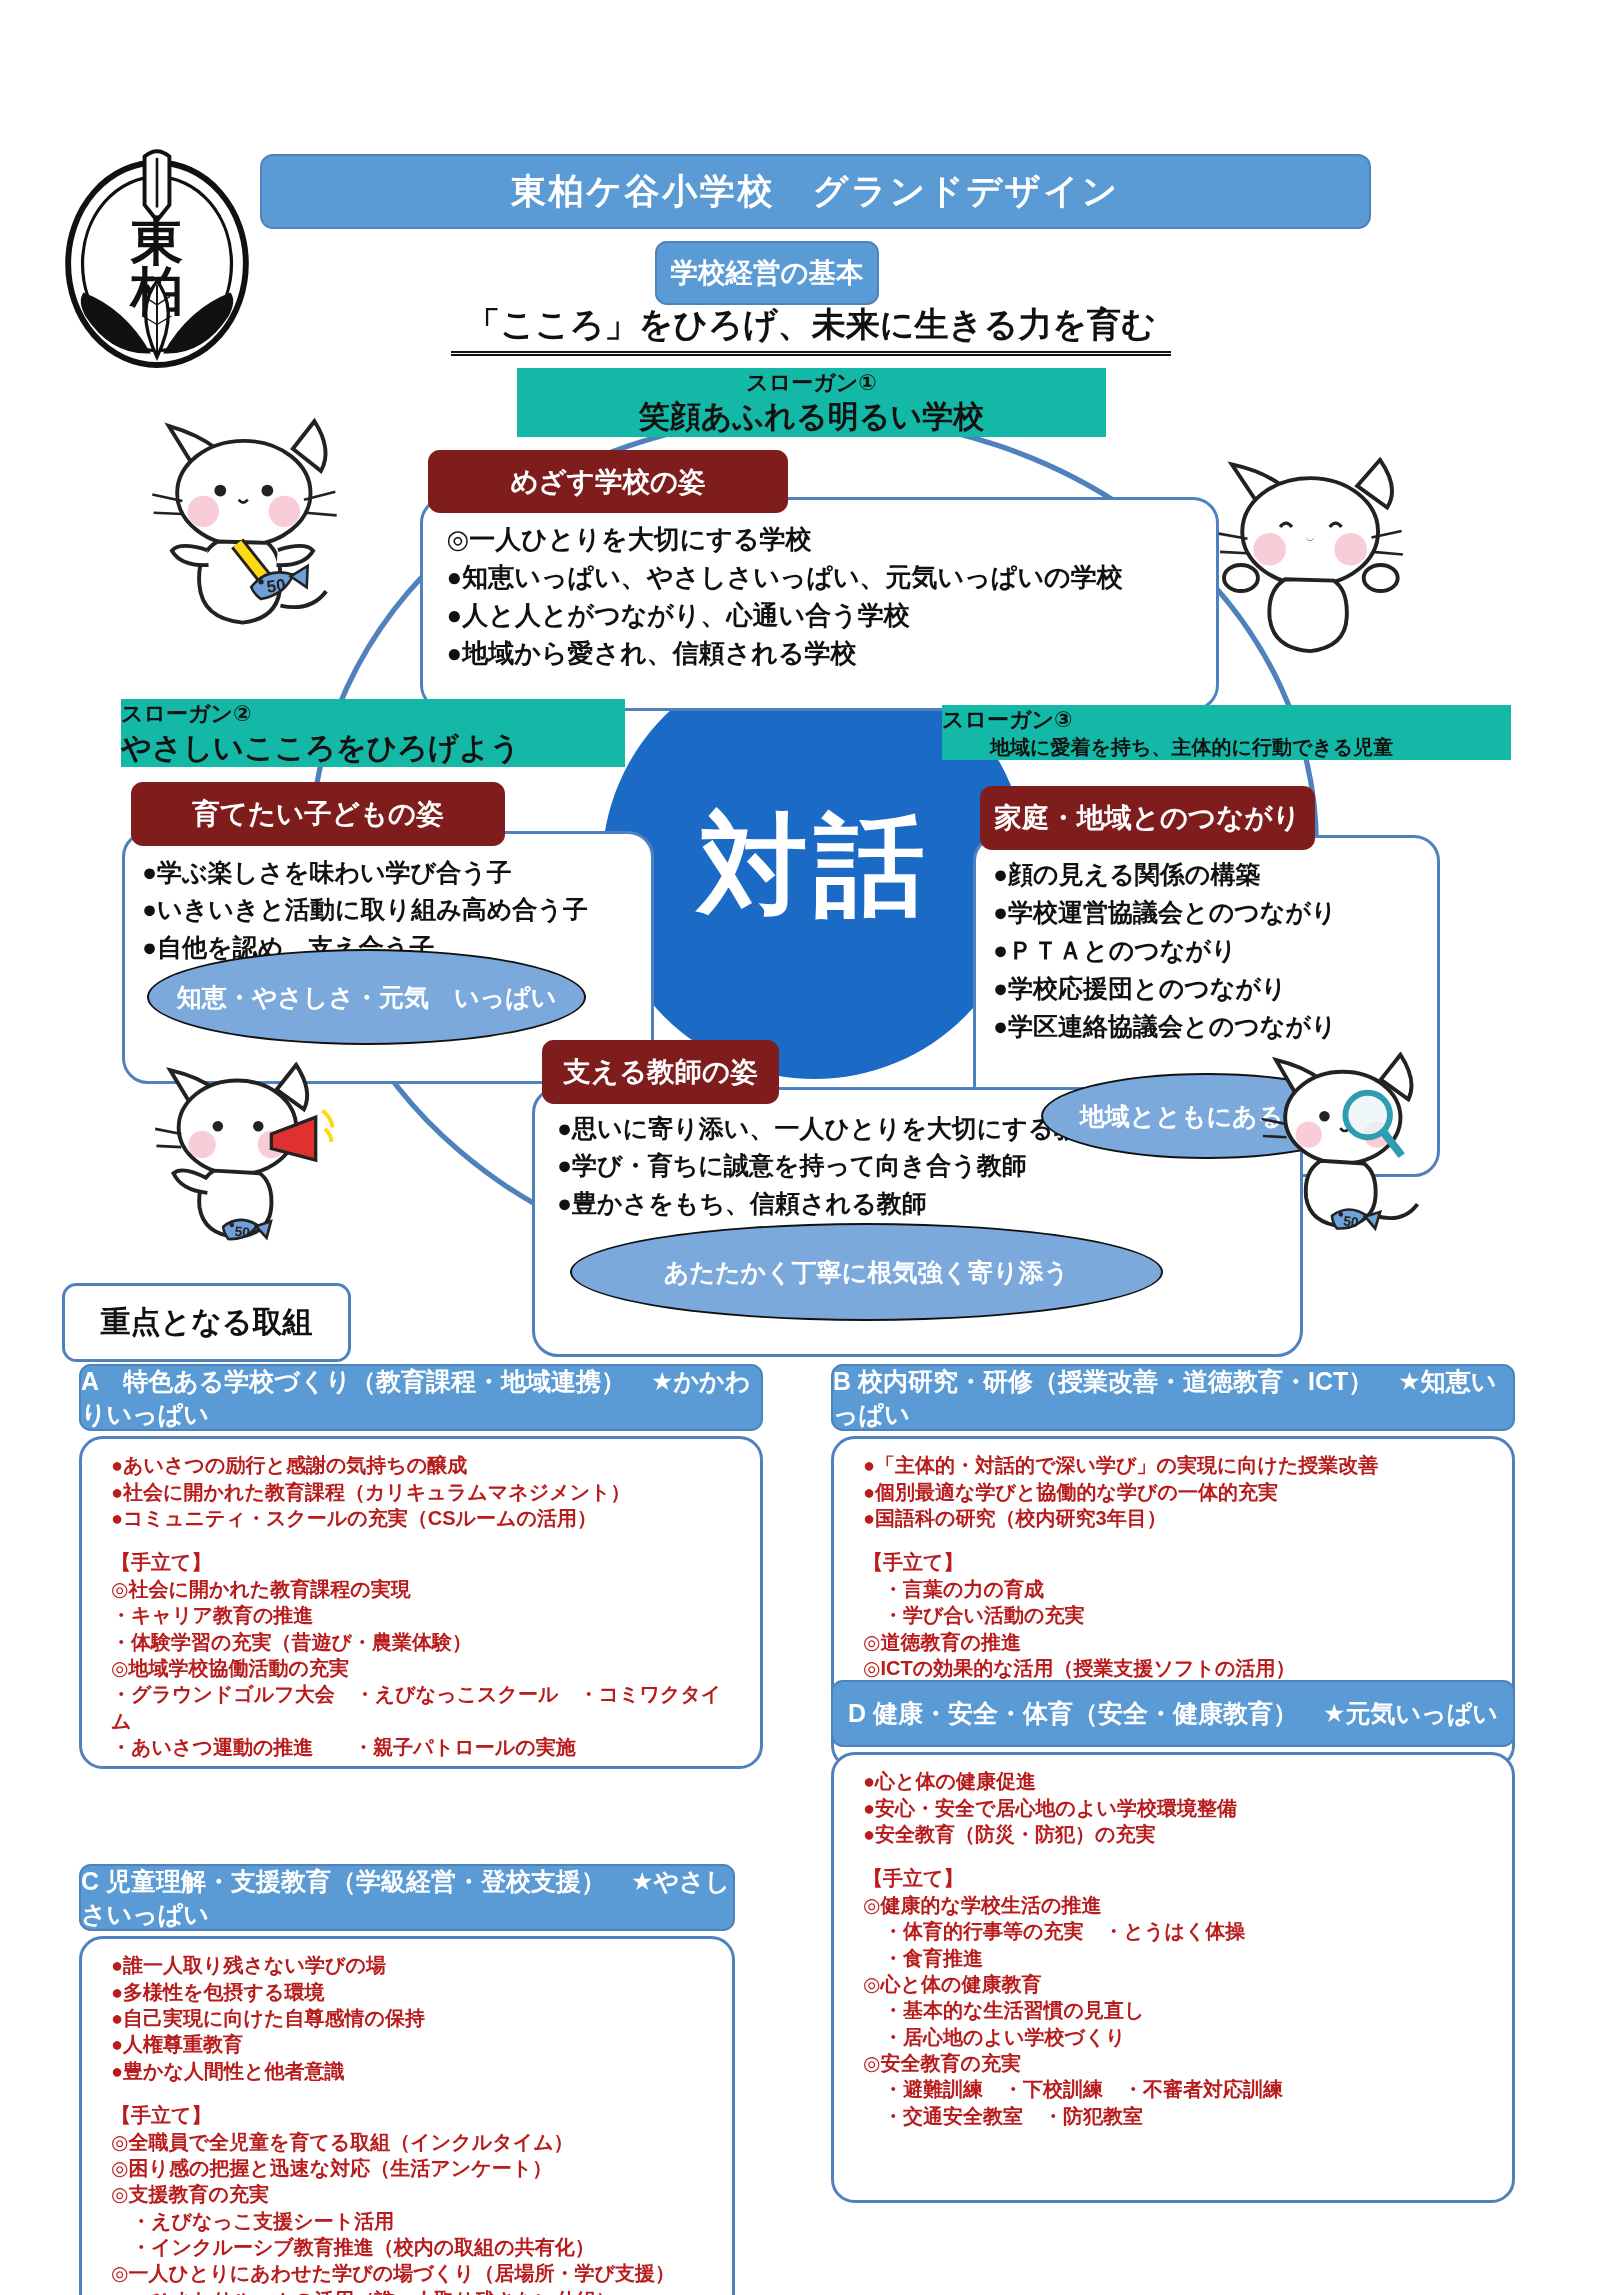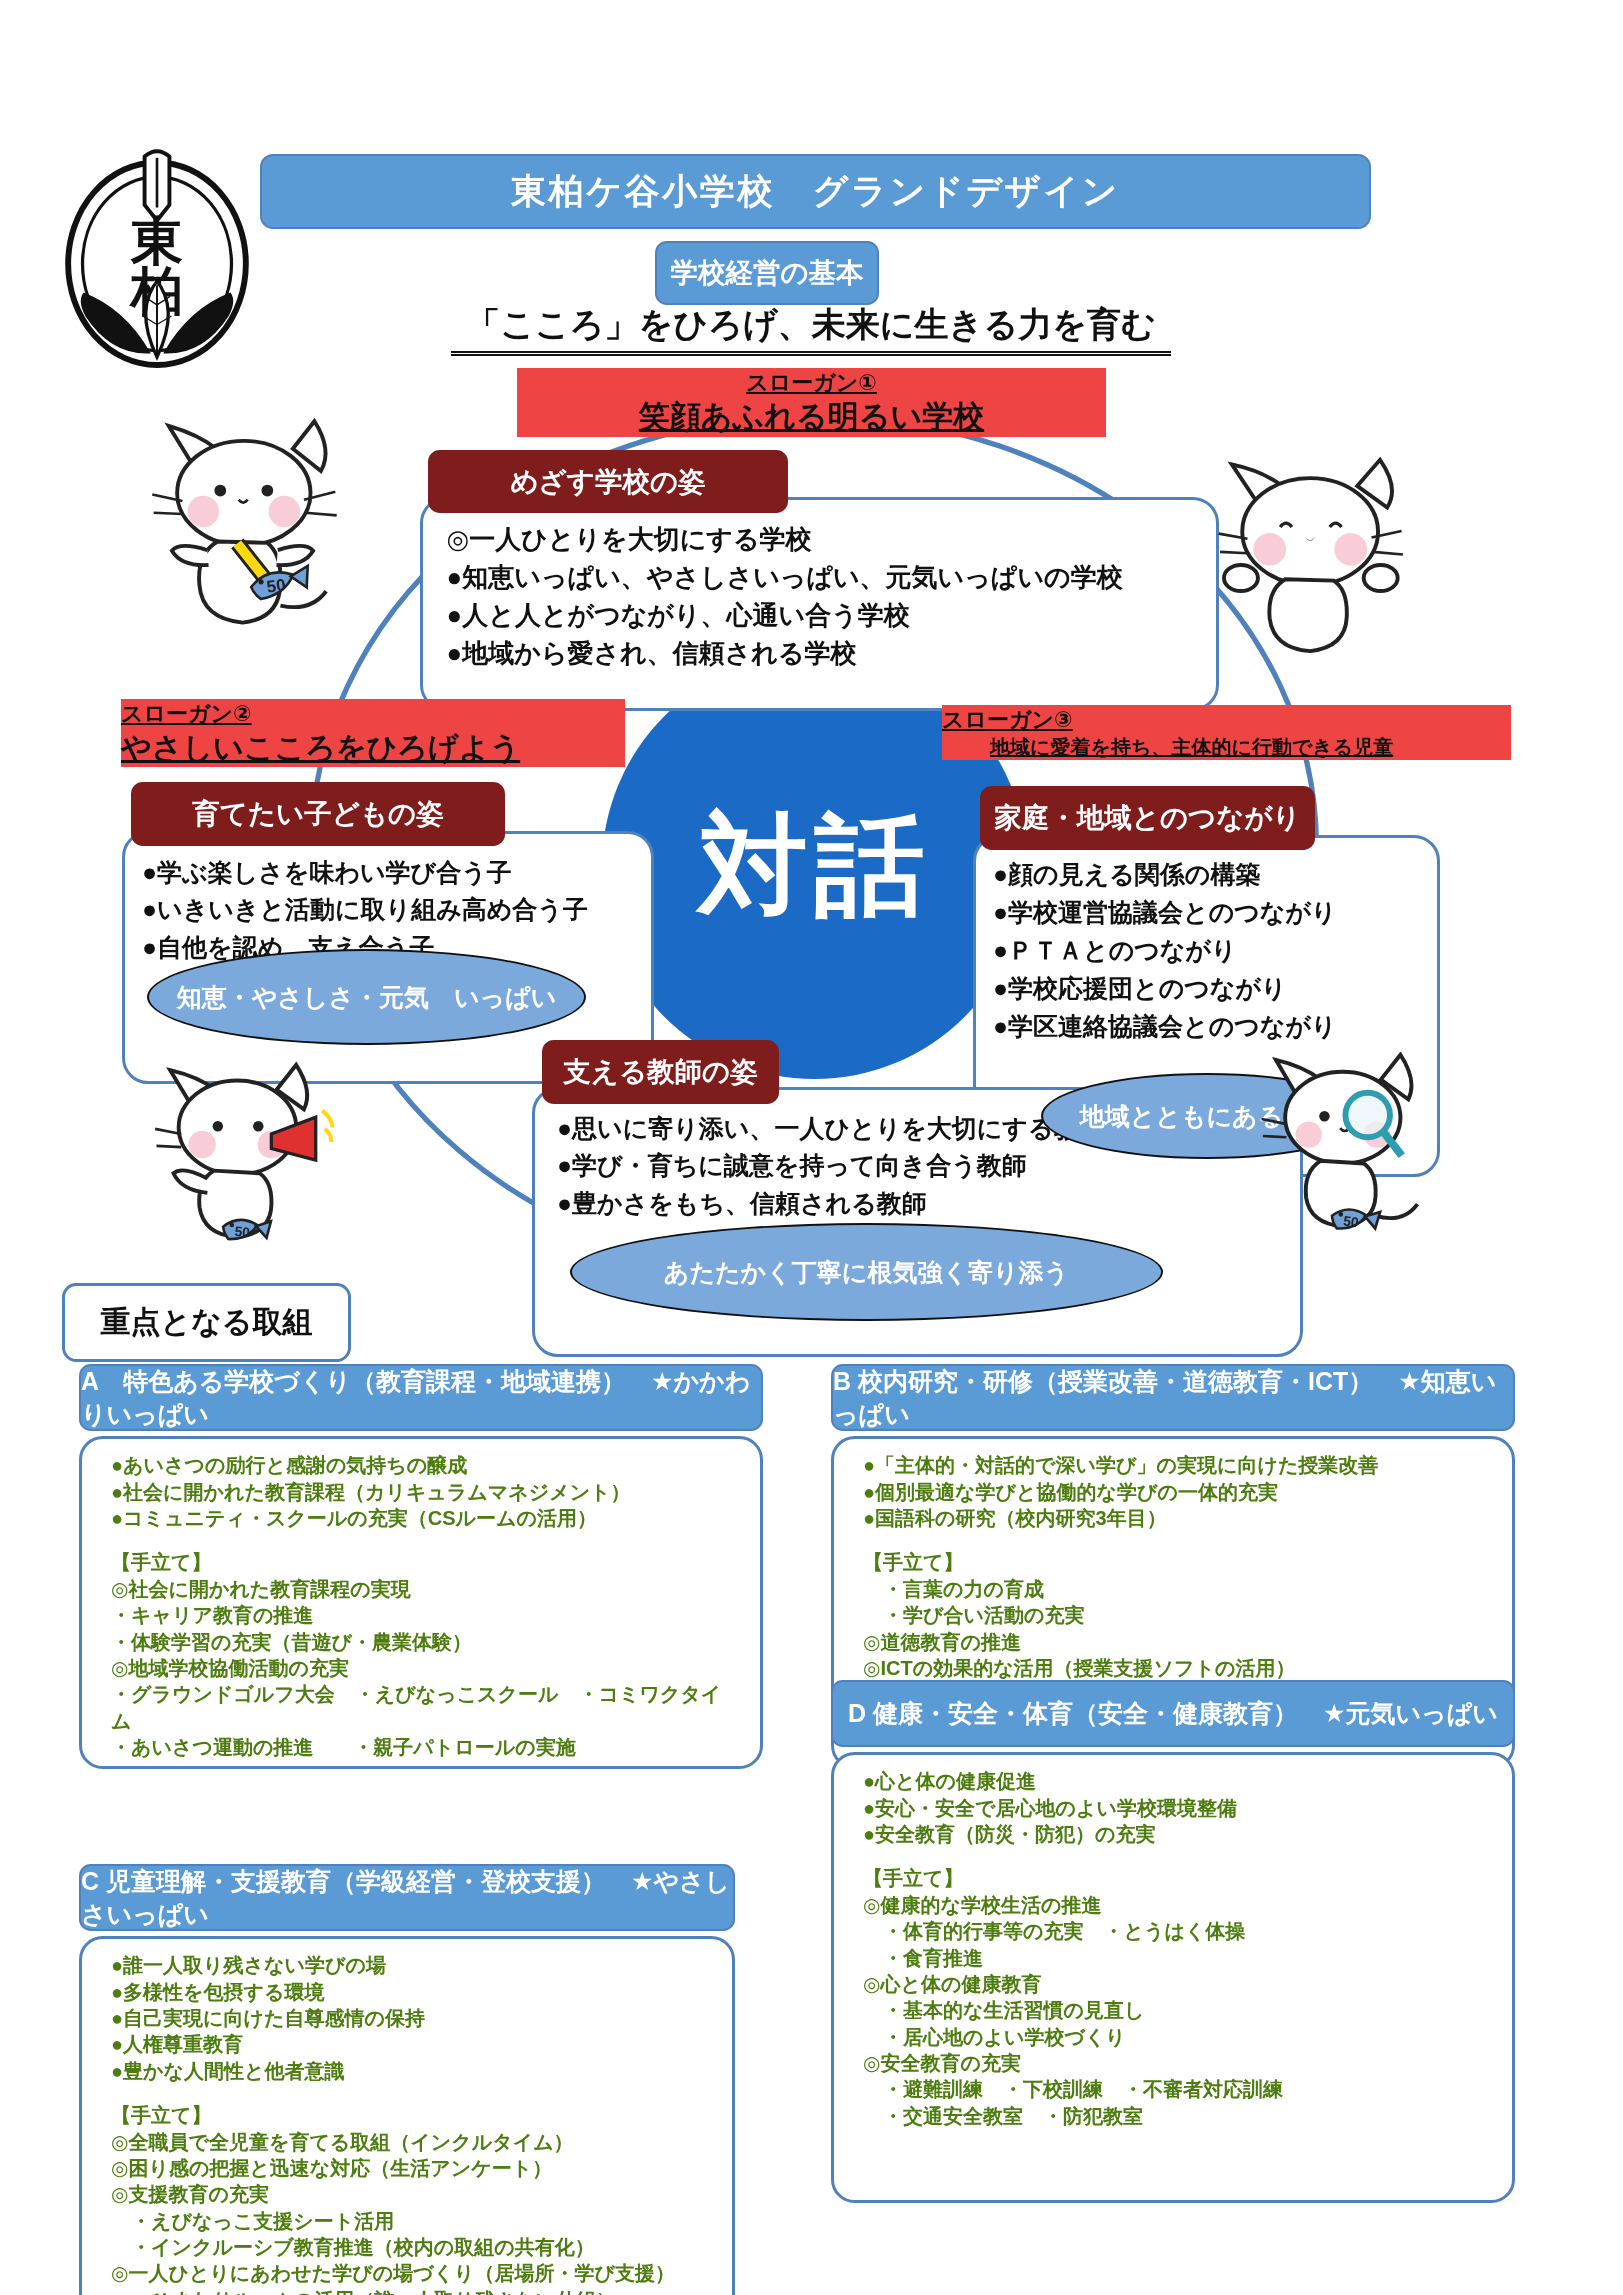--- a/index.html
+++ b/index.html
@@ -9,21 +9,21 @@
   
   #title-bar{left:260px;top:154px;width:1107px;height:71px;background:#5b9bd5;border:2px solid #4f81bd;
              border-radius:13px;display:flex;align-items:center;justify-content:center;
              color:#fff;font-size:35px;font-weight:bold;letter-spacing:2.6px;}
   #badge{left:655px;top:241px;width:220px;height:60px;background:#5b9bd5;border:2px solid #4f81bd;
          border-radius:11.8px;display:flex;align-items:center;justify-content:center;
          color:#fff;font-size:27.5px;font-weight:bold;}
   #main-slogan{left:451px;top:302px;width:720px;text-align:center;font-size:34px;font-weight:bold;
                padding-bottom:2.6px;border-bottom:5.9px double #111;}
   
-  .slogan{background:#ef4444;text-decoration:underline;}
+  .slogan{background:#14b8a6;}
   .slogan .s-label{font-size:22px;font-weight:bold;}
   .slogan .s-text{font-size:30px;font-weight:bold;line-height:1.25;}
   #slogan1{left:517px;top:368px;width:589px;text-align:center;z-index:5;}
   #slogan2{left:121px;top:699px;width:504px;z-index:5;}
   #slogan3{left:942px;top:705px;width:569px;z-index:5;}
   
   #big-ring{left:307px;top:411px;width:1014px;height:870px;z-index:1;}
   #center-circle{left:602px;top:654px;width:425px;height:425px;border-radius:50%;
                  background:#1b6ac6;z-index:2;display:flex;align-items:center;justify-content:center;}
   #center-circle .word{color:#fff;font-size:110px;font-weight:bold;letter-spacing:6.5px;}
@@ -48,21 +48,21 @@
   #oval-teachers{left:570px;top:1223px;width:589px;height:94px;font-size:25px;}
   
   #priority-chip{left:62px;top:1283px;width:283px;height:73px;background:#fff;border:3.3px solid #4f81bd;
                  border-radius:14.4px;display:flex;align-items:center;justify-content:center;
                  font-size:30px;font-weight:bold;color:#111;z-index:6;}
   .pbox{z-index:6;}
   .pbox-header{height:63px;background:#5b9bd5;border:2px solid #4f81bd;border-radius:11.8px;
                display:flex;align-items:center;justify-content:center;color:#fff;
                font-size:25px;font-weight:bold;}
   .pbox-body{margin-top:5.2px;background:#fff;border:3.9px solid #4f81bd;border-radius:23.6px;
-             padding:13px 29px;font-size:20px;font-weight:bold;line-height:1.32;color:#4d7c0f;}
+             padding:13px 29px;font-size:20px;font-weight:bold;line-height:1.32;color:#b91c1c;}
   .pbox-body .line{white-space:pre-wrap;}
   .pbox-body .blank{height:0.9em;}
   #boxA{left:79px;top:1364px;width:684px;}
   #boxB{left:831px;top:1364px;width:684px;}
   #boxC{left:79px;top:1864px;width:656px;}
   #boxD{left:831px;top:1680px;width:684px;}
   #boxA .pbox-body,#boxB .pbox-body{height:301px;}
   #boxC .pbox-body,#boxD .pbox-body{height:419px;}
   
   #logo{left:59px;top:143px;width:196px;height:229px;z-index:5;}

